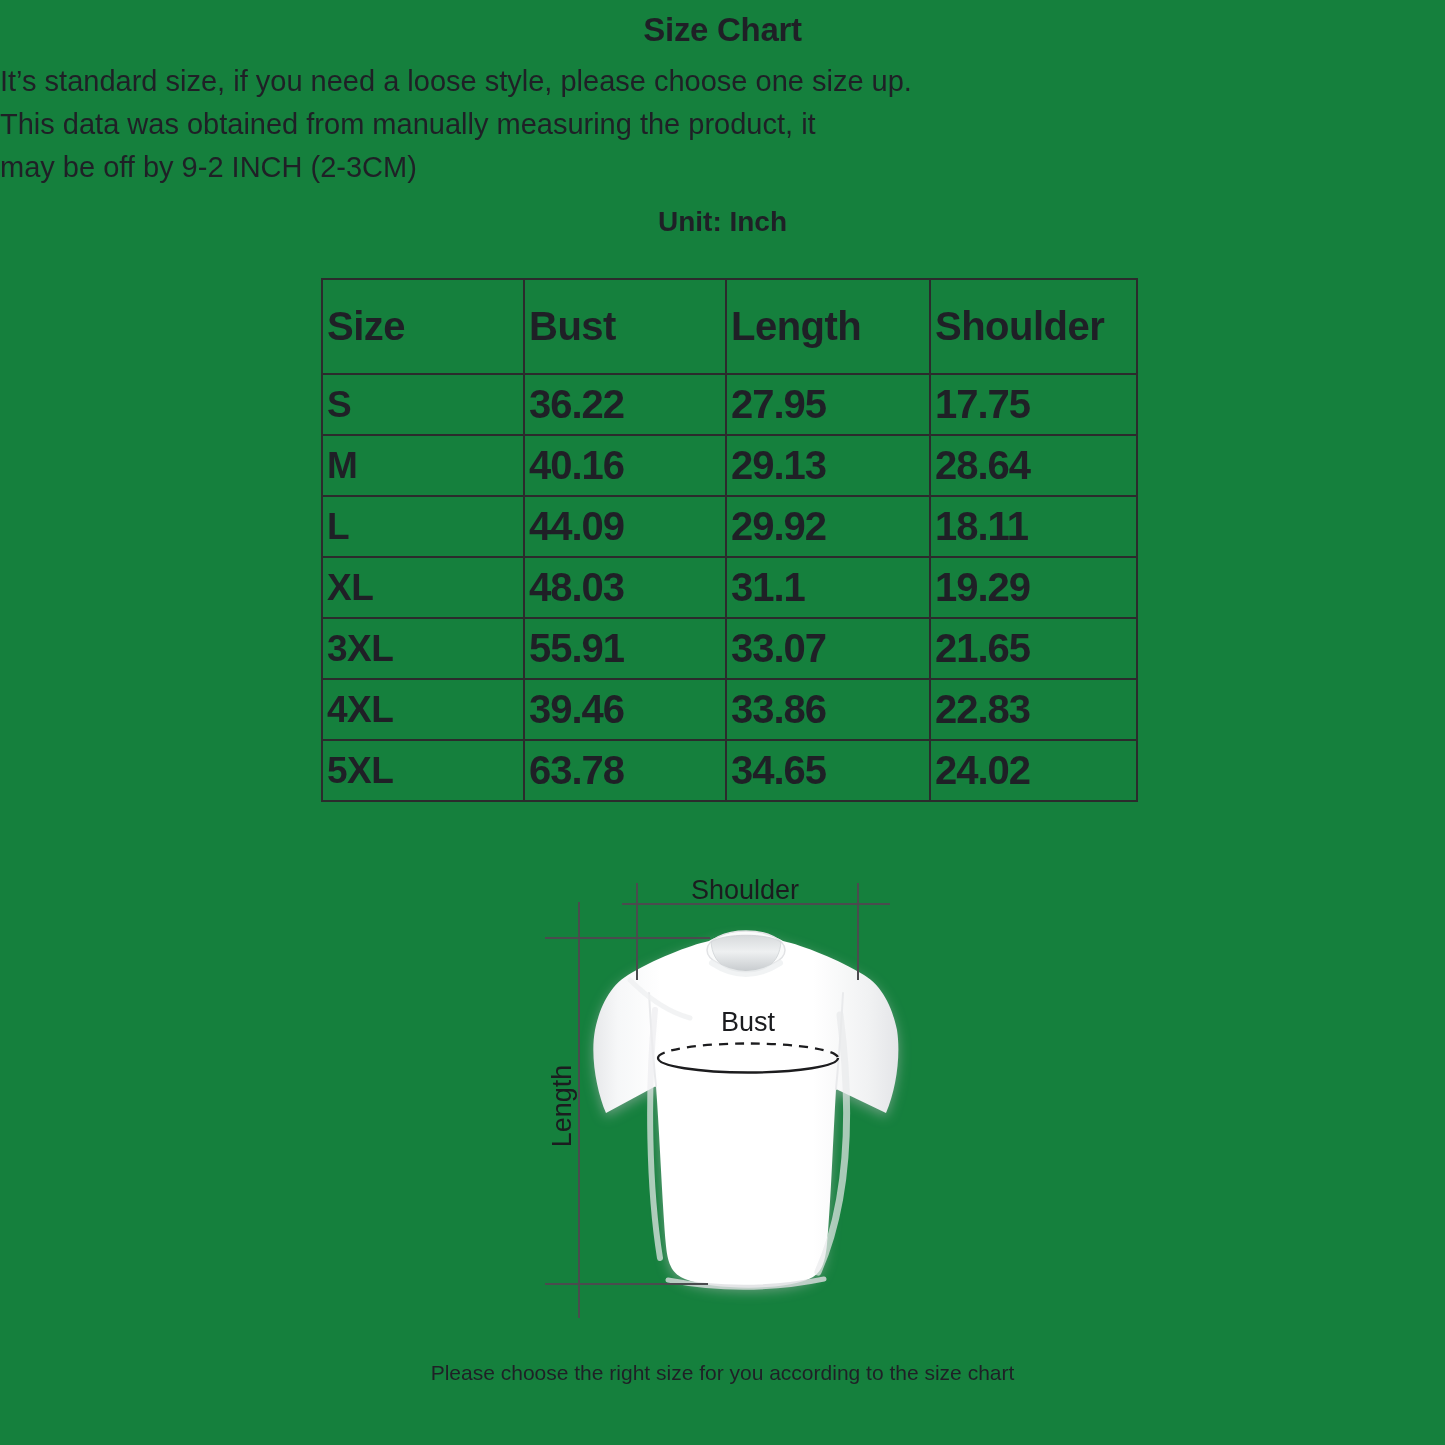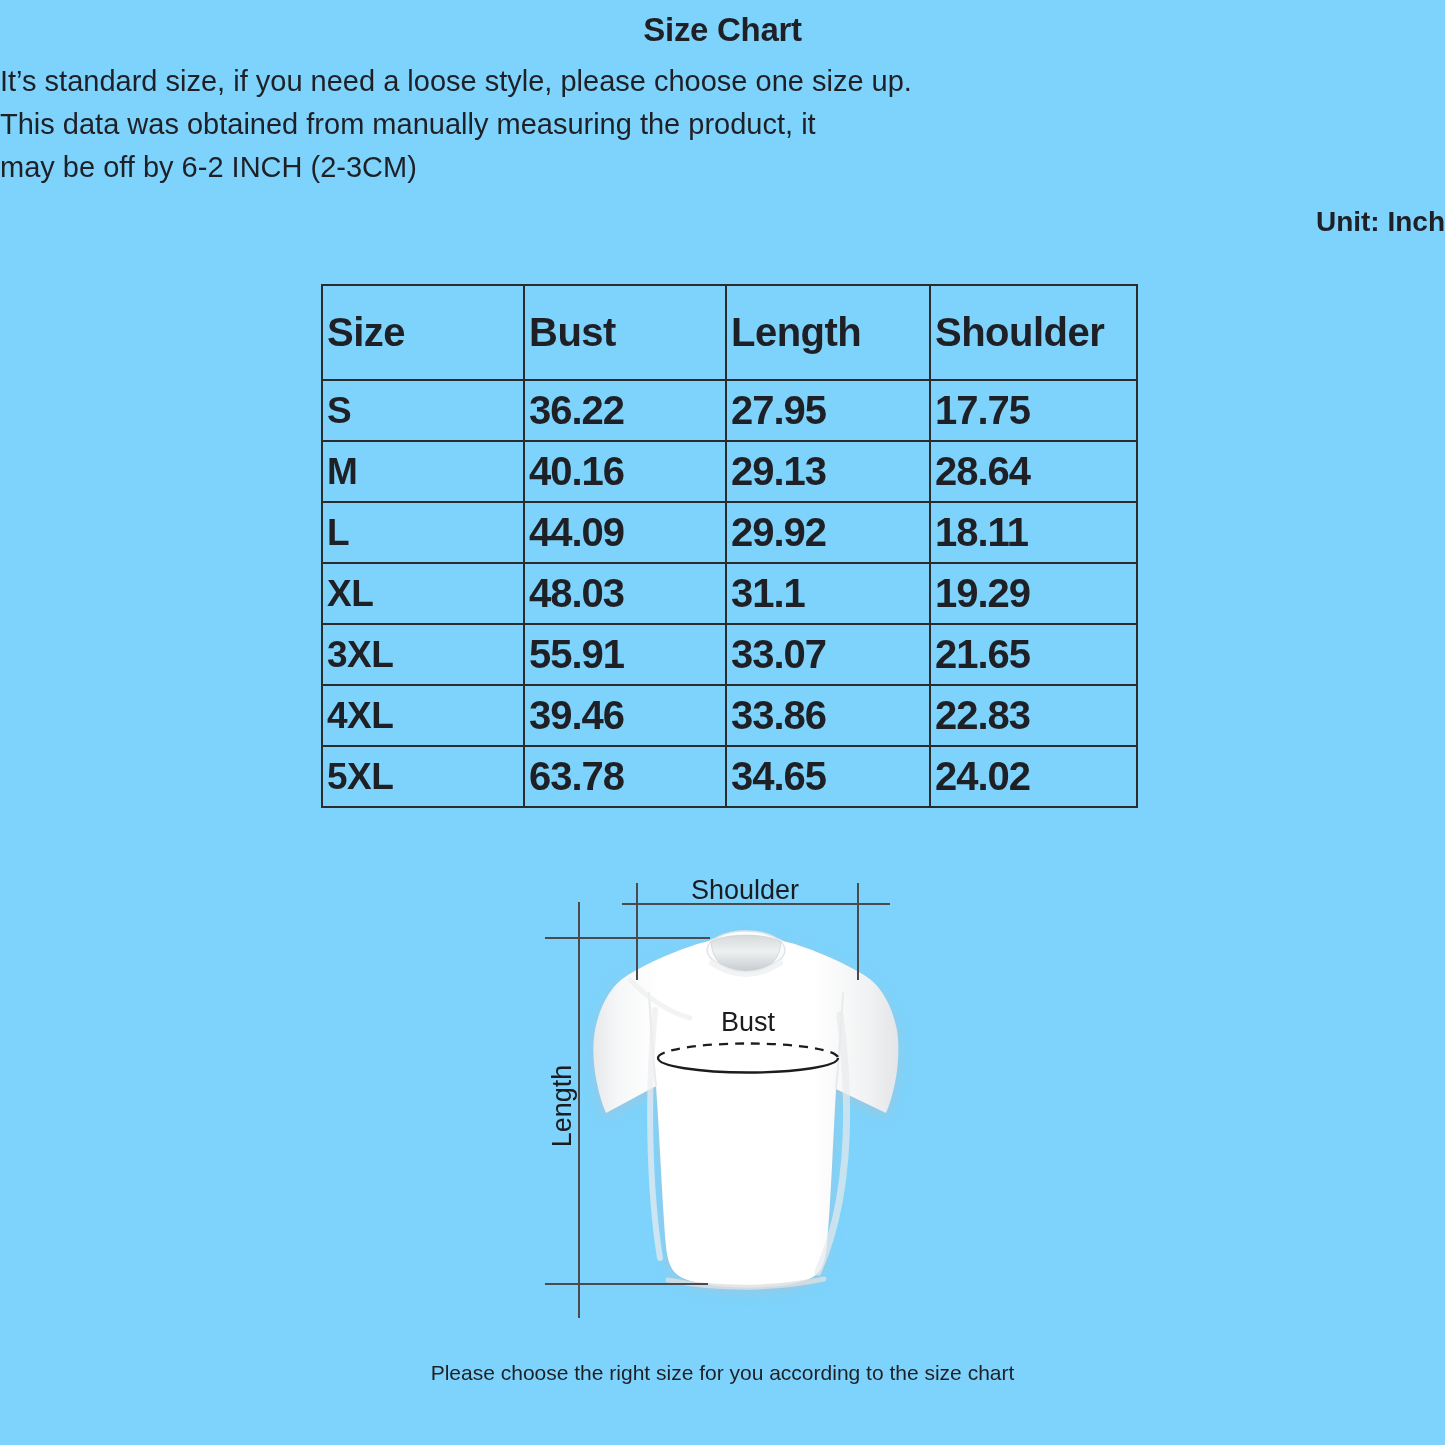--- a/index.html
+++ b/index.html
@@ -4,44 +4,44 @@
 <style>
   :root{
     --text:#1f2026;
     --table_border:#2b2b2c;
     --measure_line:#4b4b4e;
   }
   html,body{margin:0;padding:0;background:#ffffff;}
   .canvas{
     position:relative;
     width:1445px;height:1445px;
-    background:#7dd3fc;
+    background:#15803d;
     overflow:hidden;
     font-family:"Liberation Sans", sans-serif;
     color:var(--text);
   }
   .page-title{
     position:absolute;left:0;top:8px;width:1445px;
     text-align:center;
     font-size:33px;font-weight:800;letter-spacing:-0.3px;
     line-height:44px;
   }
   .desc{
     position:absolute;left:0;top:60px;width:1182px;
     text-align:left;
     font-size:29px;font-weight:400;
     line-height:43px;
   }
   .unit-label{
     position:absolute;left:0;top:206px;width:1445px;
-    text-align:right;
+    text-align:center;
     font-size:28px;font-weight:800;
   }
   table.size-table{
-    position:absolute;left:321px;top:284px;
+    position:absolute;left:321px;top:278px;
     width:815px;
     border-collapse:collapse;
     table-layout:fixed;
   }
   table.size-table th,table.size-table td{
     border:2px solid var(--table_border);
     text-align:left;vertical-align:middle;
     padding:0 0 0 4px;
     overflow:hidden;white-space:nowrap;
   }
@@ -74,21 +74,21 @@
 </head>
 <body>
 
 <div class="canvas">
 
   <div class="page-title">Size Chart</div>
 
   <div class="desc">
     <div>It’s standard size, if you need a loose style, please choose one size up.</div>
     <div>This data was obtained from manually measuring the product, it</div>
-    <div>may be off by 6-2 INCH (2-3CM)</div>
+    <div>may be off by 9-2 INCH (2-3CM)</div>
   </div>
 
   <div class="unit-label">Unit: Inch</div>
 
   <table class="size-table">
     <colgroup>
       <col style="width:202px">
         <col style="width:202px">
         <col style="width:204px">
         <col style="width:207px">

